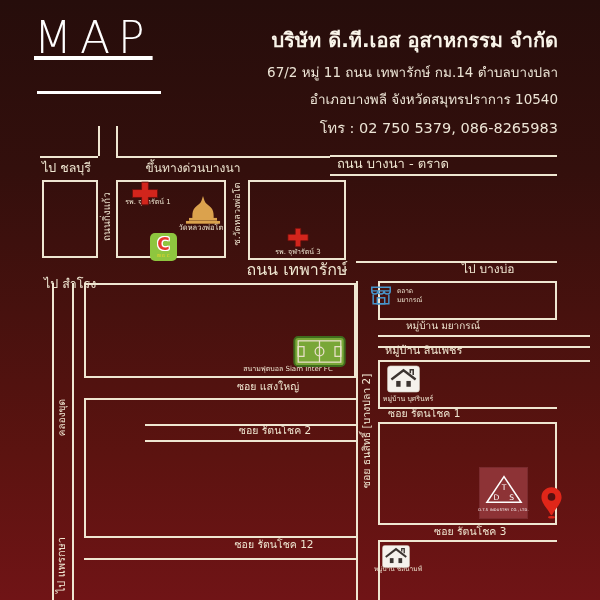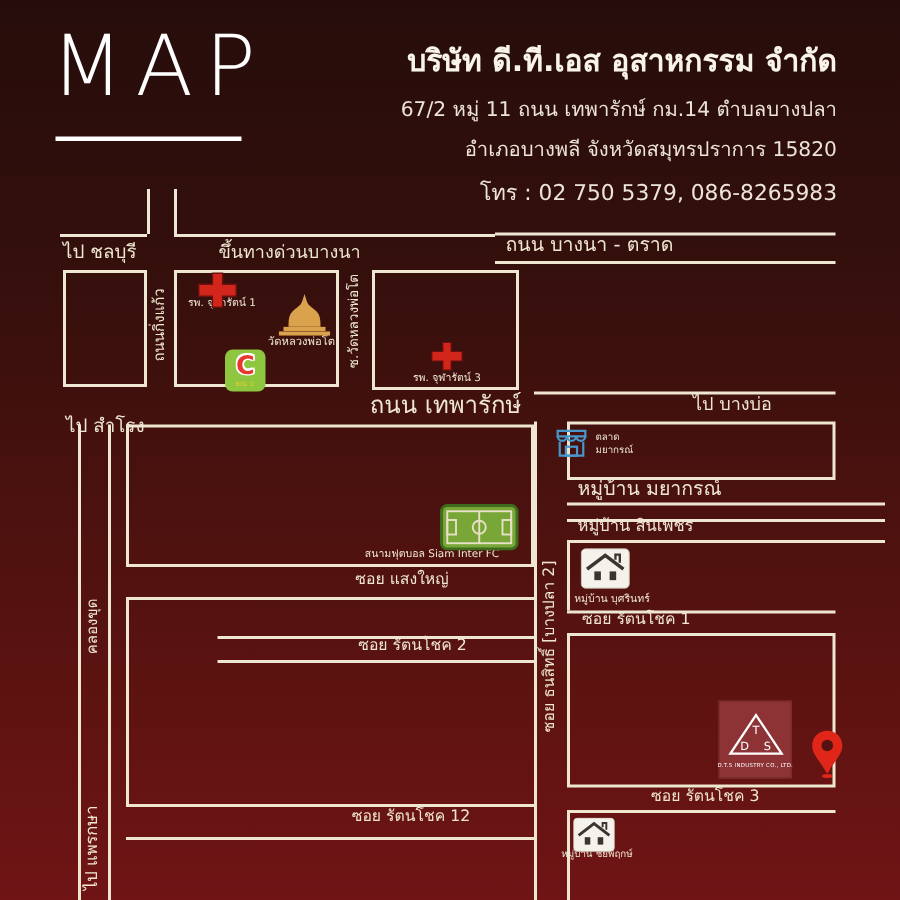--- a/index.html
+++ b/index.html
@@ -7,21 +7,21 @@
     position:relative;width:600px;height:600px;overflow:hidden;
     background:linear-gradient(180deg,#260d0b 0%,#330f0c 28%,#47110e 52%,#5c1310 76%,#701416 100%);
     font-family:"DejaVu Sans","Liberation Sans",sans-serif;
   }
   .ln{position:absolute;background:#efe6d1;}
   .blk{position:absolute;border:2px solid #efe6d1;box-sizing:border-box;}
   .lbl{position:absolute;color:#efe6d1;white-space:nowrap;line-height:1.12;}
   .ctr{text-align:center;}
   .rt{text-align:right;}
   .rot{transform:rotate(-90deg);transform-origin:center;text-align:center;white-space:nowrap;}
-  .map-title{position:absolute;left:34px;top:12px;color:#ffffff;font-size:56px;font-weight:300;letter-spacing:8px;}
+  .map-title{position:absolute;left:34px;top:12px;color:#ffffff;font-size:44px;font-weight:300;letter-spacing:8px;text-decoration:underline;}
   .title-line{position:absolute;left:37px;top:91px;width:124px;height:3px;background:#ffffff;}
   .hdr{position:absolute;right:42px;top:24px;text-align:right;color:#f3ecde;}
   .hdr .co{font-size:20px;font-weight:bold;color:#f9f4e9;}
   .hdr .ad{font-size:13.5px;margin-top:5px;color:#ece4d5;}
   .hdr .ph{font-size:14.5px;margin-top:6px;color:#ece4d5;}
   .bigc{position:absolute;left:150px;top:233px;width:27px;height:28px;background:#8ec63f;border-radius:5px;
         display:flex;flex-direction:column;align-items:center;justify-content:center;}
   .bigc .c{font-size:17px;font-weight:bold;color:#e8382d;line-height:1;
         text-shadow:-1px 0 #fff,1px 0 #fff,0 -1px #fff,0 1px #fff,-1px -1px #fff,1px 1px #fff,-1px 1px #fff,1px -1px #fff;}
   .bigc .sub{font-size:4px;color:#f5d428;line-height:1;margin-top:1px;letter-spacing:.3px;}
@@ -33,21 +33,21 @@
 </head>
 <body>
 
 <div class="stage">
 
   <div class="map-title">MAP</div>
   <div class="title-line"></div>
   <div class="hdr">
     <div class="co">บริษัท ดี.ที.เอส อุสาหกรรม จำกัด</div>
     <div class="ad">67/2 หมู่ 11 ถนน เทพารักษ์ กม.14 ตำบลบางปลา</div>
-    <div class="ad">อำเภอบางพลี จังหวัดสมุทรปราการ 15820</div>
+    <div class="ad">อำเภอบางพลี จังหวัดสมุทรปราการ 10540</div>
     <div class="ph">โทร : 02 750 5379, 086-8265983</div>
   </div>
 
   <div class="ln" style="left:98px;top:126px;width:2px;height:30px;"></div>
   <div class="ln" style="left:116px;top:126px;width:2px;height:30px;"></div>
   <div class="ln" style="left:40px;top:156px;width:58px;height:2px;"></div>
   <div class="ln" style="left:116px;top:156px;width:214px;height:2px;"></div>
   <div class="ln" style="left:330px;top:155px;width:227px;height:2px;"></div>
   <div class="ln" style="left:330px;top:174px;width:227px;height:2px;"></div>
 
@@ -98,24 +98,24 @@
   <div class="lbl" style="left:390px;top:526px;font-size:10.5px;margin-left:44px;">ซอย รัตนโชค 3</div>
   <div class="lbl ctr" style="left:224px;top:539px;width:100px;font-size:10.5px;">ซอย รัตนโชค 12</div>
 
   <div class="lbl ctr" style="left:116px;top:199px;width:64px;font-size:7px;">รพ. จุฬารัตน์ 1</div>
   <div class="lbl ctr" style="left:171px;top:224px;width:60px;font-size:7.5px;">วัดหลวงพ่อโต</div>
   <div class="lbl ctr" style="left:266px;top:249px;width:64px;font-size:7px;">รพ. จุฬารัตน์ 3</div>
   <div class="lbl" style="left:397px;top:287px;font-size:6.5px;line-height:1.35;">
     <div>ตลาด</div>
     <div>มยากรณ์</div>
   </div>
-  <div class="lbl" style="left:385px;top:320px;font-size:13px;">หมู่บ้าน มยากรณ์</div>
+  <div class="lbl" style="left:406px;top:320px;font-size:10px;">หมู่บ้าน มยากรณ์</div>
   <div class="lbl" style="left:385px;top:345px;font-size:11px;">หมู่บ้าน สินเพชร</div>
   <div class="lbl ctr" style="left:368px;top:396px;width:80px;font-size:7px;">หมู่บ้าน บุศรินทร์</div>
-  <div class="lbl ctr" style="left:360px;top:566px;width:76px;font-size:6.5px;">หมู่บ้าน ชัยพฤกษ์</div>
+  <div class="lbl ctr" style="left:360px;top:566px;width:76px;font-size:6.5px;">หมู่บ้าน ชัสนามฟ์</div>
   <div class="lbl rt" style="left:230px;top:366px;width:116px;font-size:7px;text-align:center;">สนามฟุตบอล Siam Inter FC</div>
 
   <svg style="position:absolute;left:131px;top:181px;" width="28" height="25" viewBox="0 0 24 22">
     <path d="M9 1 h6 v6.5 h8 v7 h-8 V21 H9 v-6.5 H1 v-7 h8 Z" fill="#d2251c" stroke="#6b100c" stroke-width="0.8"></path>
   </svg>
 
   <svg style="position:absolute;left:184px;top:196px;" width="38" height="28" viewBox="0 0 60 46">
     <path d="M30 0 L32.5 8 C34 13 39 15 43 19 C46.5 22.5 47.5 27 47.5 33 L47.5 36 L12.5 36 L12.5 33 C12.5 27 13.5 22.5 17 19 C21 15 26 13 27.5 8 Z" fill="#dba24d"></path>
     <rect x="7" y="36" width="46" height="4.5" fill="#dba24d"></rect>
     <rect x="2" y="41" width="56" height="4.5" fill="#dba24d"></rect>

